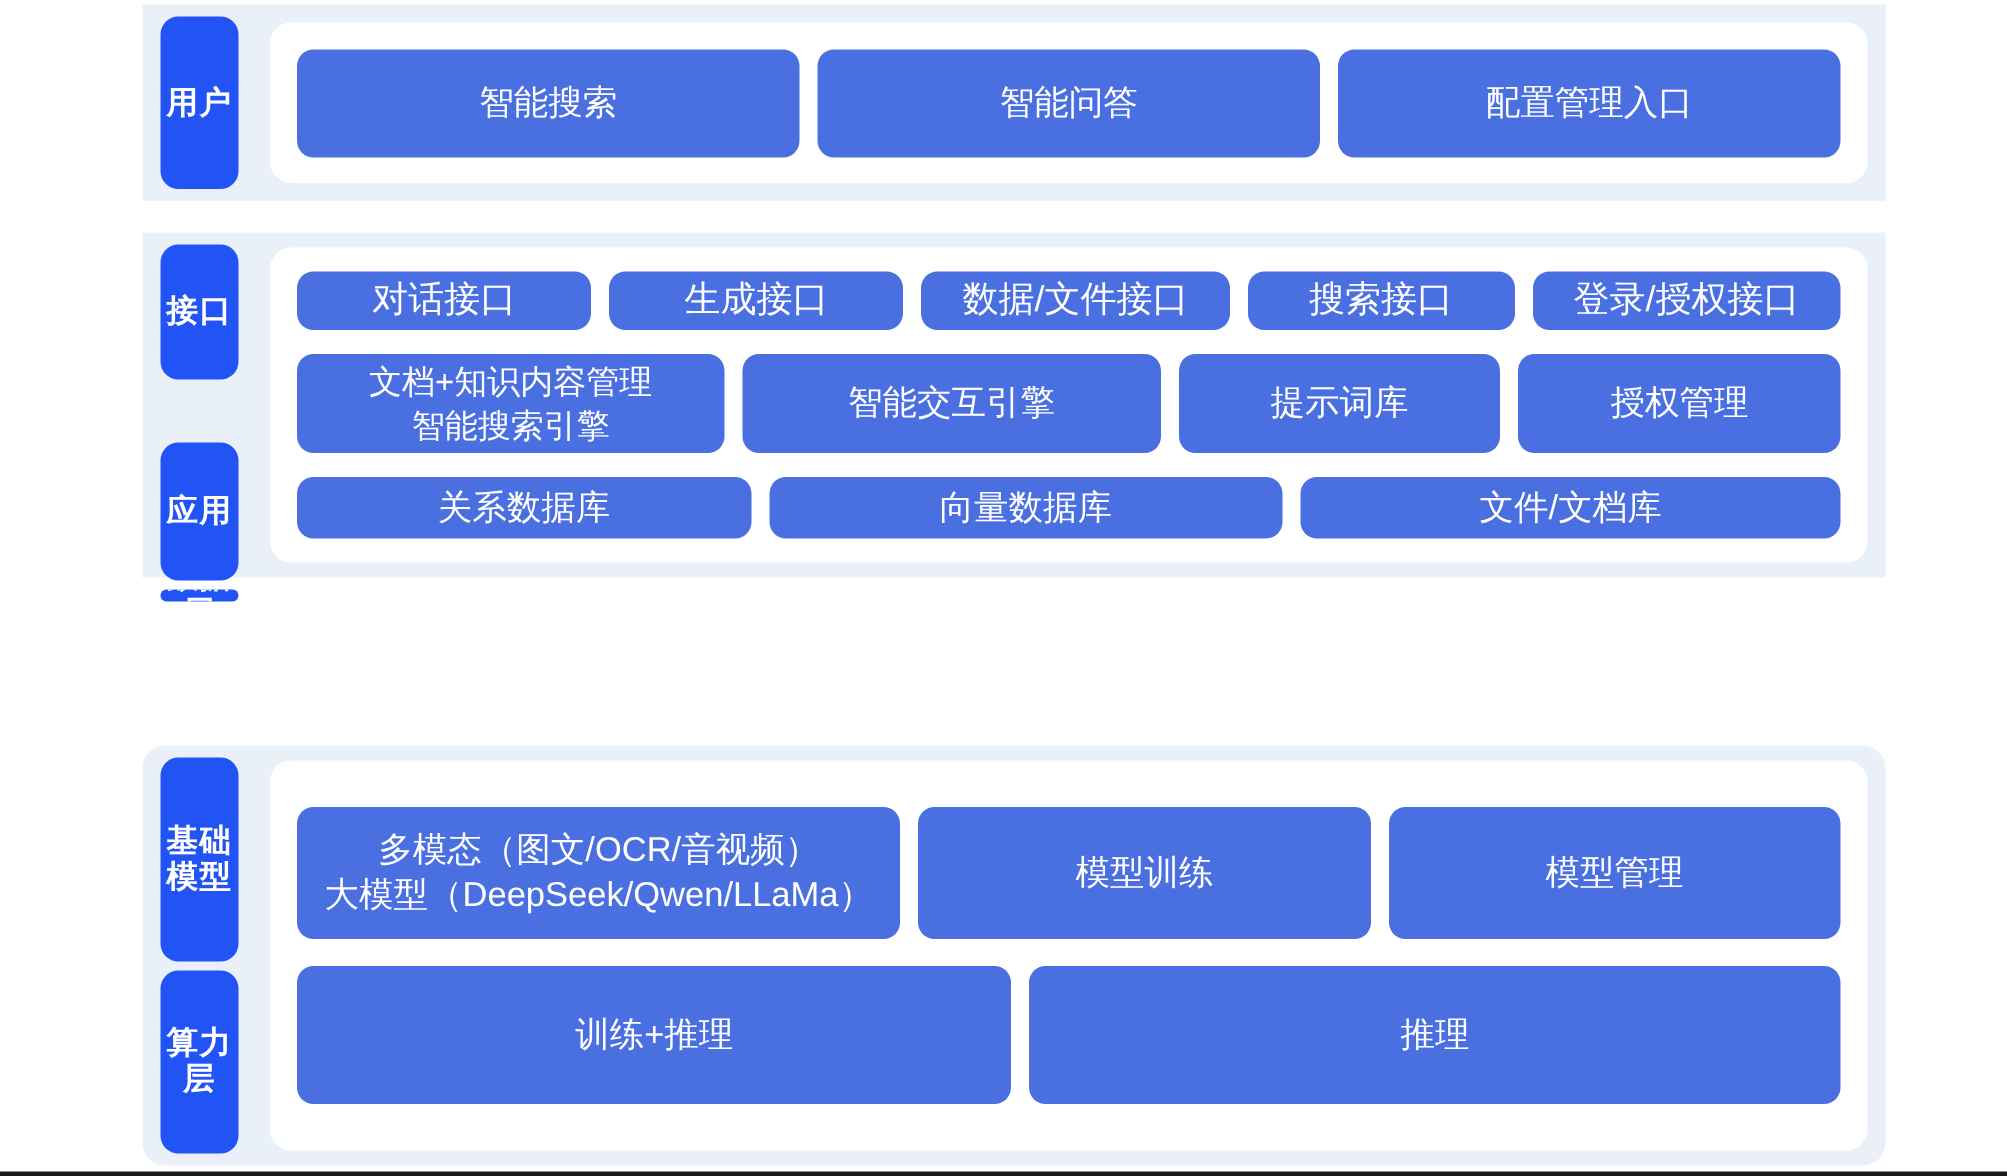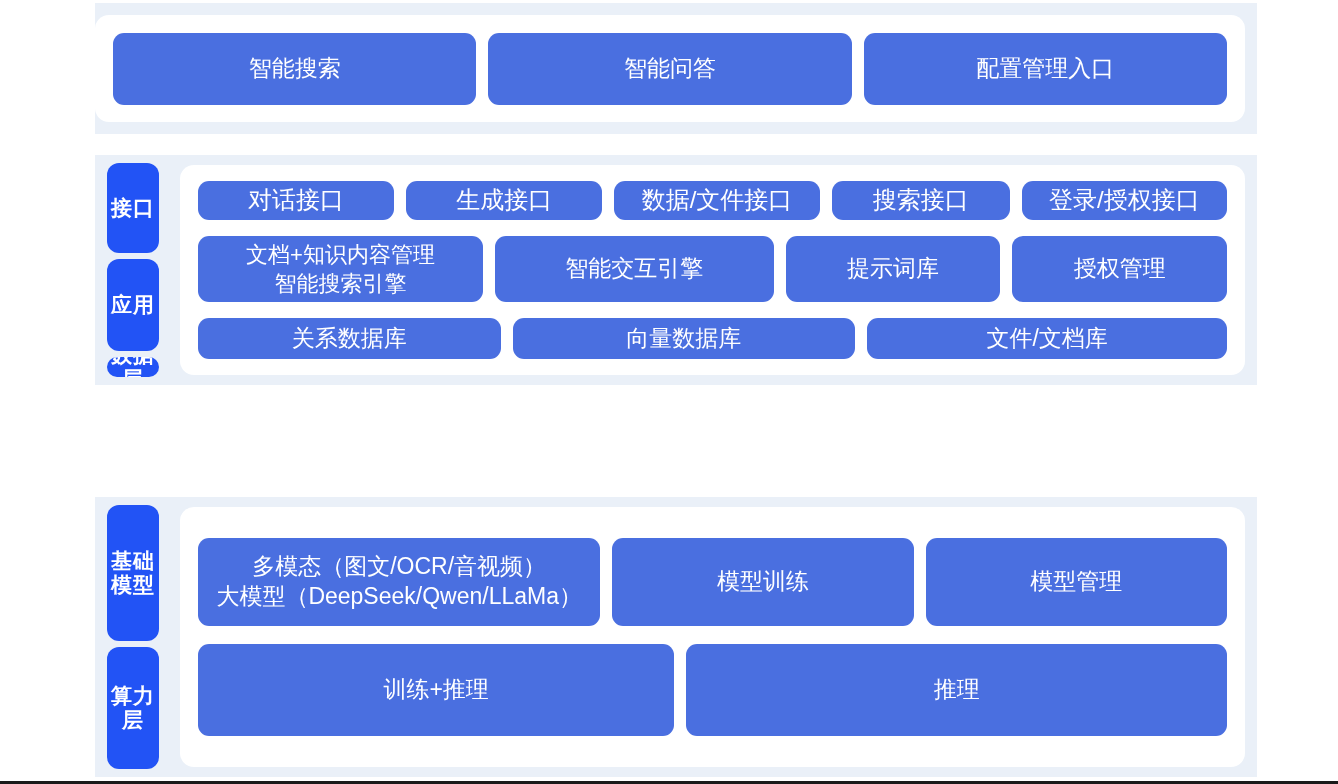--- a/index.html
+++ b/index.html
@@ -32,21 +32,21 @@
     left: 95px;
     width: 1162px;
     background: #eaf0f8;
     box-sizing: border-box;
     display: flex;
     flex-direction: row;
     align-items: stretch;
   }
   .section-s1 { top: 3px;   height: 131px; }
   .section-s2 { top: 155px; height: 230px; }
-  .section-s3 { top: 497px; height: 280px; }
+  .section-s3 { top: 497px; height: 280px; border-radius: 15px; }
 
   
   .rail {
     width: 85px;
     flex: 0 0 85px;
     position: relative;
     display: flex;
     flex-direction: column;
     padding: 8px 0 8px 0;
     box-sizing: border-box;
@@ -68,21 +68,21 @@
     text-align: center;
     writing-mode: horizontal-tb;
     width: 52px;
     box-sizing: border-box;
     padding: 4px 2px;
     word-break: break-all;
     overflow: hidden;
   }
   .tag-f1 { flex: 1 1 0; }
   .tag-s2-a { flex: 0 0 90px; }
-  .tag-s2-b { flex: 0 0 92px; }
+  .tag-s2-b { flex: 0 0 92px; margin-top: 36px; }
   .tag-s2-c { flex: 1 1 0; }
   .tag-s3-a { flex: 0 0 136px; }
   .tag-s3-b { flex: 1 1 0; }
 
   
   .panel {
     flex: 1 1 auto;
     background: #ffffff;
     border-radius: 14px;
     margin: 10px 12px 10px 0;
@@ -150,20 +150,23 @@
     height: 3px;
     background: #1a1a1a;
   }
 </style>
 </head>
 <body>
 
 <div class="diagram">
 
   <div class="section section-s1">
+    <div class="rail">
+      <div class="layer-tag tag-f1">用户</div>
+    </div>
     <div class="panel panel-s1">
       <div class="row row-s1">
         <div class="card f-1">智能搜索</div>
         <div class="card f-1">智能问答</div>
         <div class="card f-1">配置管理入口</div>
       </div>
     </div>
   </div>
 
   <div class="section section-s2">

